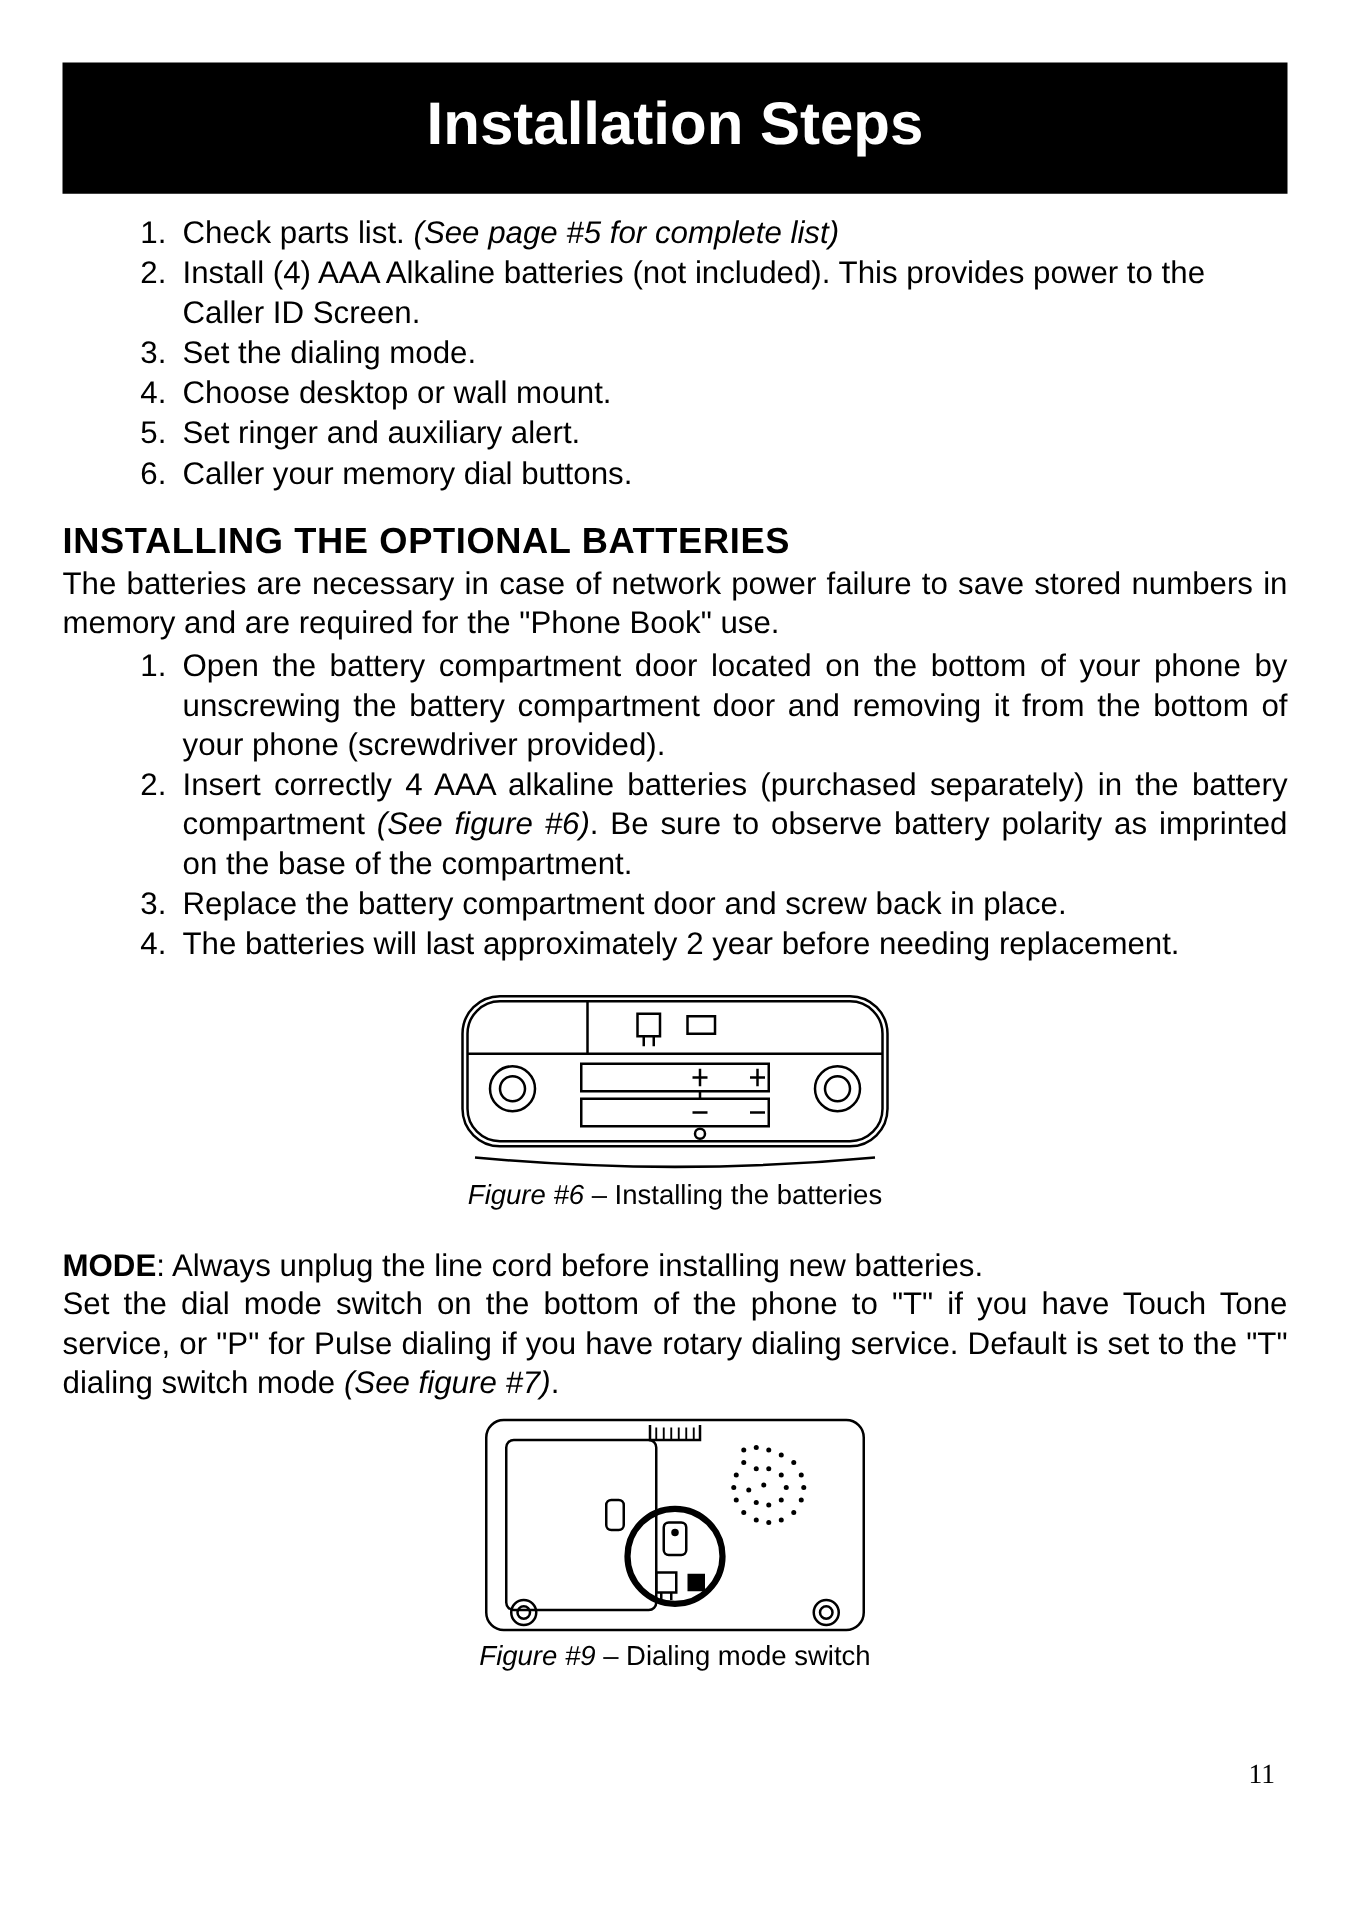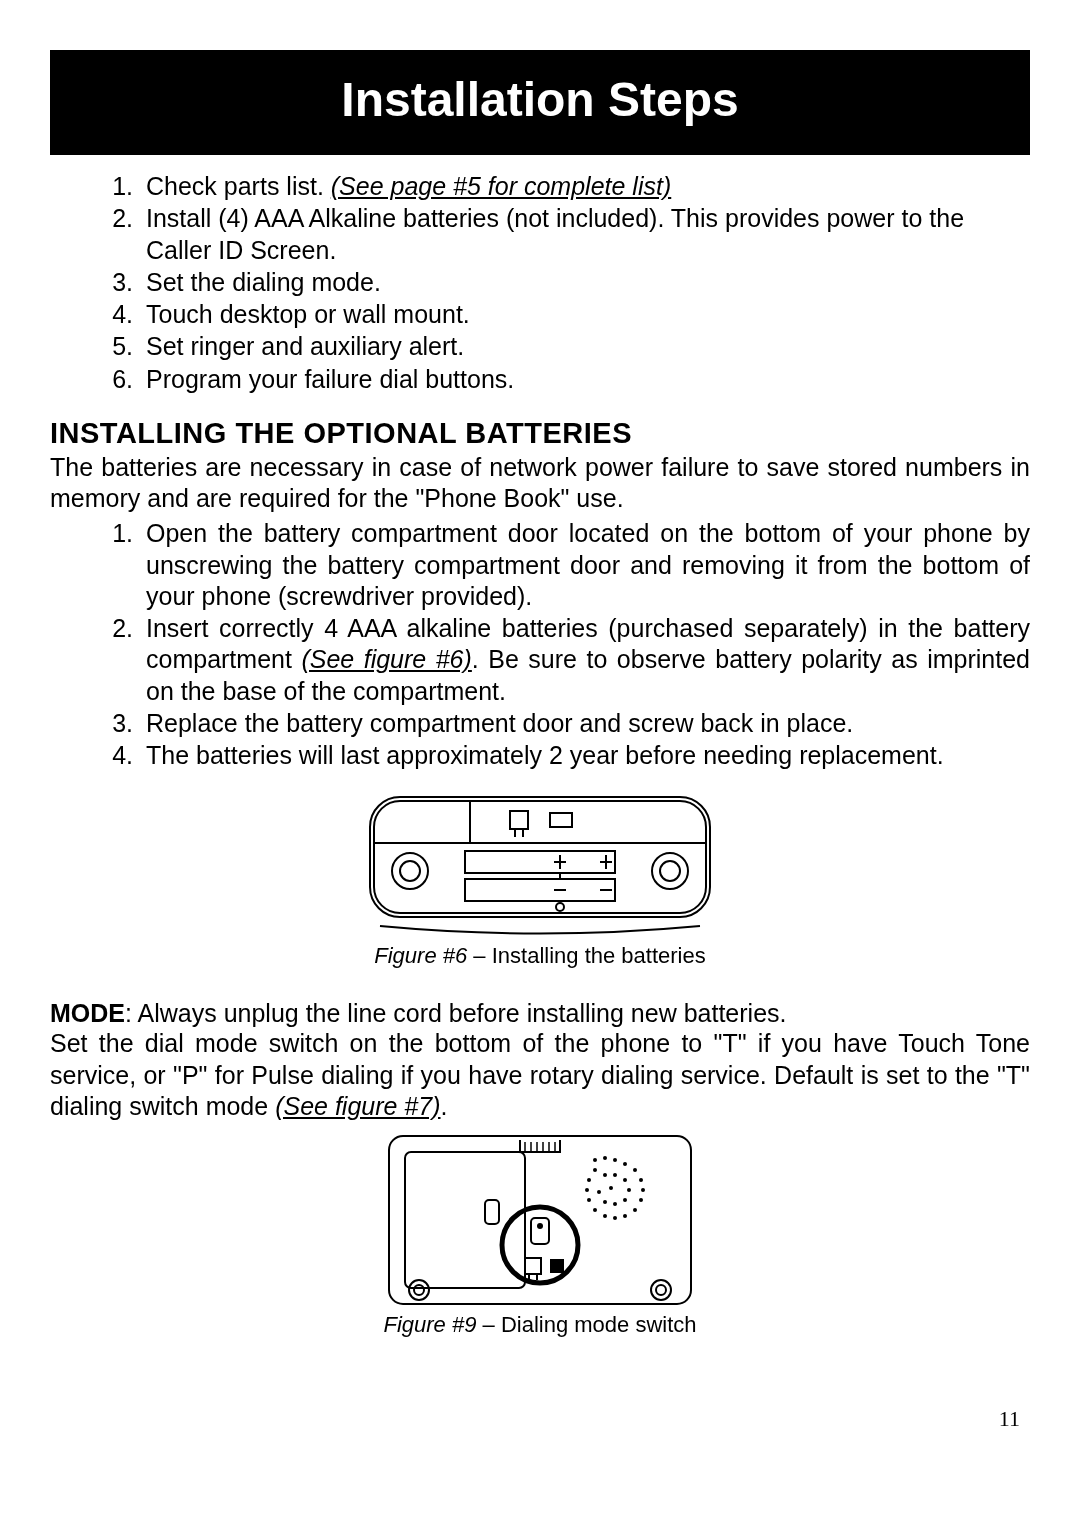--- a/index.html
+++ b/index.html
@@ -71,38 +71,38 @@
   .caption .fig-label {
     font-style: italic;
   }
   .page-num {
     position: absolute;
     bottom: 40px;
     right: 60px;
     font-size: 22px;
     font-family: "Times New Roman", serif;
   }
-  .italic { font-style: italic; text-decoration: underline; }
+  .italic { font-style: italic; }
   .just { text-align: justify; }
 </style>
 </head>
 <body>
 
 <div class="page">
 
   <div class="title-bar">Installation Steps</div>
 
 
   <ol class="main-list">
     <li><span>Check parts list. </span><span class="italic">(See page #5 for complete list)</span></li>
     <li>Install (4) AAA Alkaline batteries (not included). This provides power to the Caller ID Screen.</li>
     <li>Set the dialing mode.</li>
-    <li>Touch desktop or wall mount.</li>
+    <li>Choose desktop or wall mount.</li>
     <li>Set ringer and auxiliary alert.</li>
-    <li>Program your failure dial buttons.</li>
+    <li>Caller your memory dial buttons.</li>
   </ol>
 
   <h2 class="section">INSTALLING THE OPTIONAL BATTERIES</h2>
   <div class="body-text just">The batteries are necessary in case of network power failure to save stored numbers in memory and are required for the "Phone Book" use.</div>
 
   <ol class="main-list">
     <li class="just">Open the battery compartment door located on the bottom of your phone by unscrewing the battery compartment door and removing it from the bottom of your phone (screwdriver provided).</li>
     <li class="just"><span>Insert correctly 4 AAA alkaline batteries (purchased separately) in the battery compartment </span><span class="italic">(See figure #6)</span><span>. Be sure to observe battery polarity as imprinted on the base of the compartment.</span></li>
     <li>Replace the battery compartment door and screw back in place.</li>
     <li>The batteries will last approximately 2 year before needing replacement.</li>

